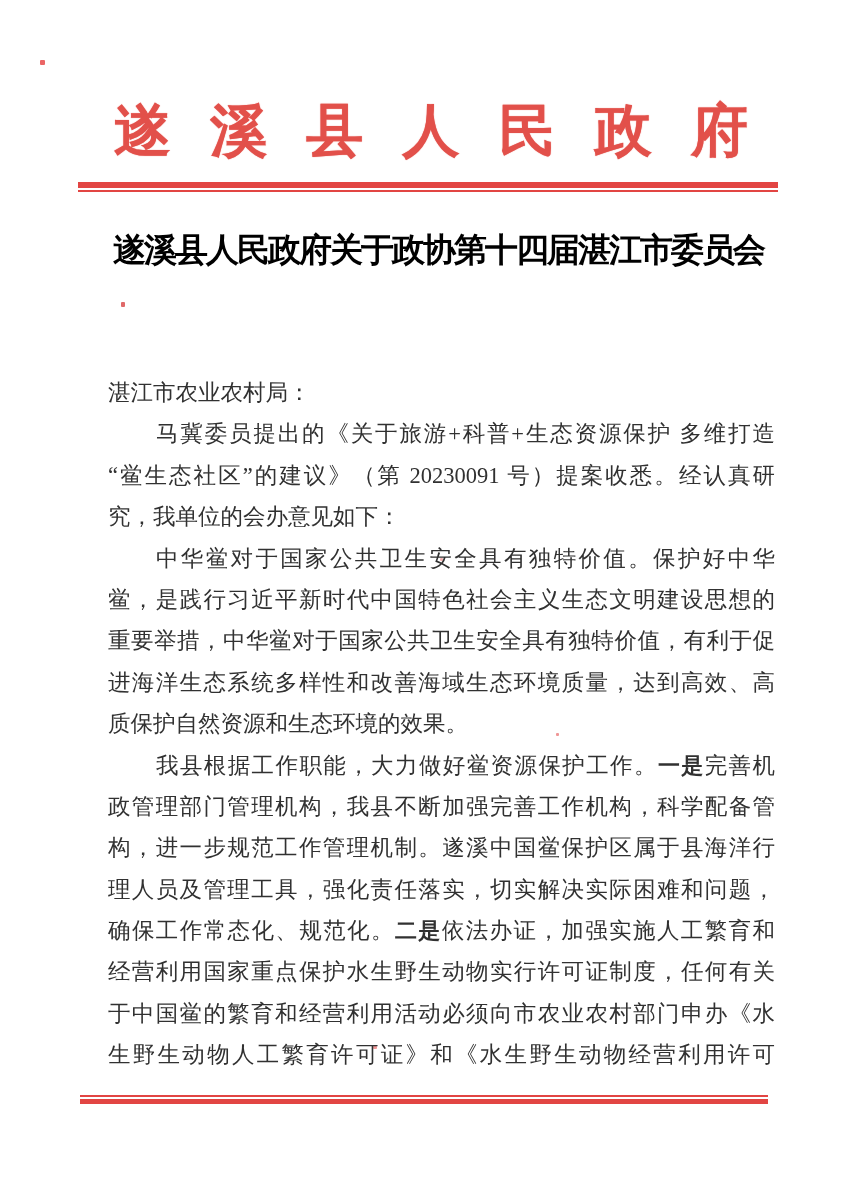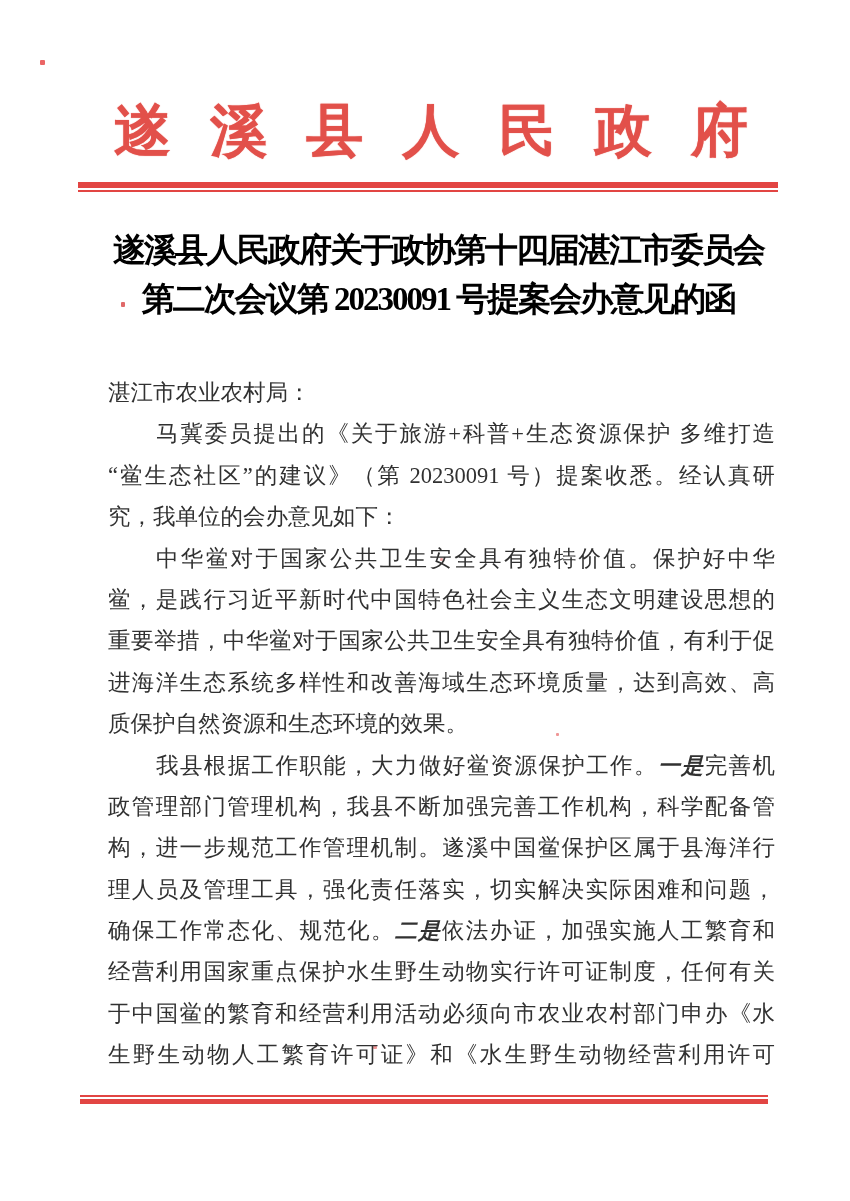--- a/index.html
+++ b/index.html
@@ -70,21 +70,20 @@
   }
   .doc-line.full {
     text-align: justify;
     text-align-last: justify;
   }
   .doc-line.indent { text-indent: 48px; }
   .seg-b {
     font-weight: bold;
     font-family: "Liberation Sans", "DejaVu Sans", sans-serif;
     font-size: 22px;
-    font-style: italic;
   }
 
   
   .speck { position: absolute; border-radius: 1px; }
 </style>
 </head>
 <body>
 
 <div class="page">
 
@@ -105,21 +104,20 @@
     </div>
 
   <div class="rule-top">
     <div class="bar-thick"></div>
     <div class="bar-gap"></div>
     <div class="bar-thin"></div>
   </div>
 
   <div class="doc-title">
     <div>遂溪县人民政府关于政协第十四届湛江市委员会</div>
-    <div>第二次会议第 20230091 号提案会办意见的函</div>
   </div>
 
   <div class="doc-body">
       <div class="doc-line"><span>湛江市农业农村局：</span></div>
       <div class="doc-line full indent"><span>马冀委员提出的《关于旅游+科普+生态资源保护 多维打造</span></div>
       <div class="doc-line full"><span>“鲎生态社区”的建议》（第 20230091 号）提案收悉。经认真研</span></div>
       <div class="doc-line"><span>究，我单位的会办意见如下：</span></div>
       <div class="doc-line full indent"><span>中华鲎对于国家公共卫生安全具有独特价值。保护好中华</span></div>
       <div class="doc-line full"><span>鲎，是践行习近平新时代中国特色社会主义生态文明建设思想的</span></div>
       <div class="doc-line full"><span>重要举措，中华鲎对于国家公共卫生安全具有独特价值，有利于促</span></div>

